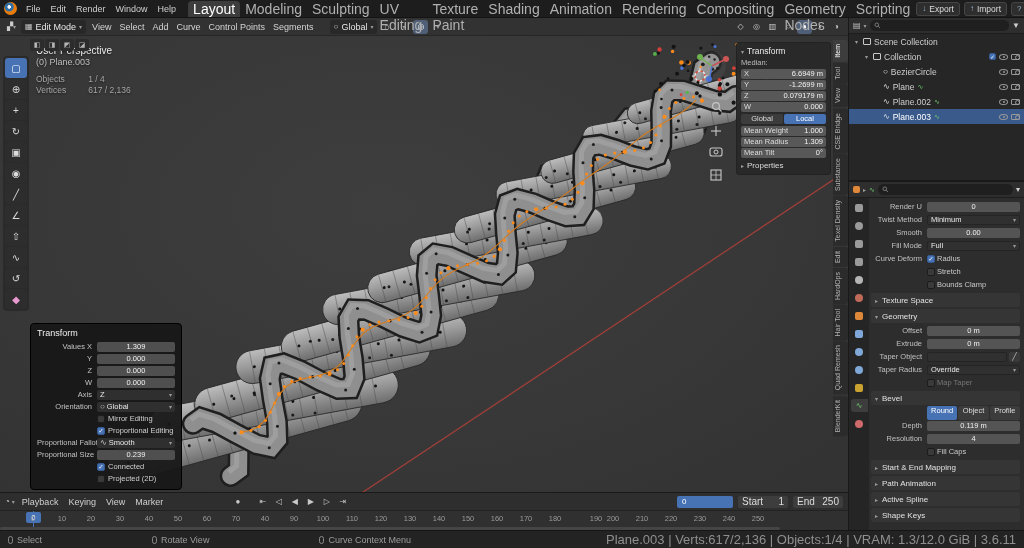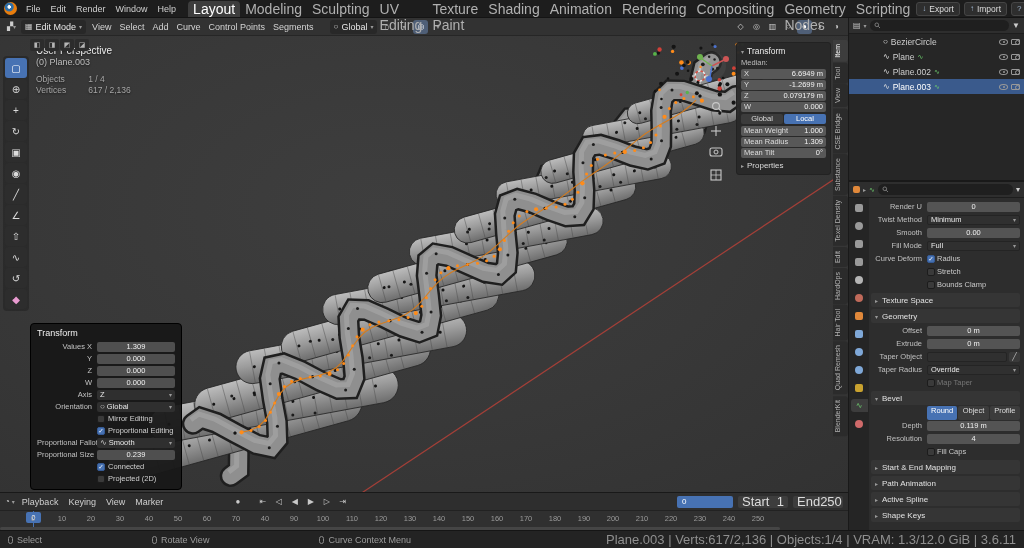--- a/index.html
+++ b/index.html
@@ -159,21 +159,21 @@
   .tl-header{height:18px;display:flex;align-items:center;gap:2px;padding:0 5px;background:#2e2e2e;
     border-bottom:1px solid #222}
   .tl-menus{display:flex}
   .tl-menus span{padding:0 5px;color:#d0d0d0}
   .transport{display:flex;gap:1px;margin-left:70px;align-items:center}
   .tp-btn{width:15px;height:13px;display:flex;align-items:center;justify-content:center;
     color:#c9c9c9;font-size:8px;border-radius:2px}
   .frame-field{margin-left:auto;width:56px;background:#4772b3;color:#fff;border-radius:2px;
     height:12px;line-height:12px;text-align:left;padding:0 5px;font-size:8px}
   .range-field{width:50px;background:#3d3d3d;border-radius:2px;height:12px;line-height:12px;
-    display:flex;justify-content:space-between;padding:0 4px;color:#ddd;font-size:13px;margin-left:3px}
+    display:flex;justify-content:space-between;padding:0 4px;color:#ddd;font-size:10px;margin-left:3px}
   .tl-ruler{position:relative;height:19px;background:#303030;overflow:hidden}
   .tick{position:absolute;top:3px;font-size:7.5px;color:#9a9a9a;transform:translateX(-50%)}
   .playhead{position:absolute;left:33px;top:0;bottom:0;width:1px;background:#4772b3}
   .playhead-tag{position:absolute;left:26px;top:1px;width:15px;height:11px;background:#4772b3;
     color:#fff;border-radius:2px;font-size:7px;display:flex;align-items:center;justify-content:center}
   .tl-scroll{position:absolute;left:0;bottom:0;height:3px;width:780px;background:#454545;border-radius:2px}
 
   
   .statusbar{position:absolute;left:0;top:530px;width:1024px;height:18px;background:#232323;
     border-top:1px solid #151515;display:flex;align-items:center;padding:0 8px;color:#9c9c9c}
@@ -1025,20 +1025,35 @@
           <span class="arr">▾</span>
         <span class="search">
           <svg class="mag" viewBox="0 0 10 10">
               <circle cx="4" cy="4" r="2.6" fill="none" stroke="#888" stroke-width="1.2"></circle>
               <line x1="6" y1="6" x2="8.6" y2="8.6" stroke="#888" stroke-width="1.2"></line>
             </svg>
         </span>
         <span class="gly">▼</span>
       </div>
       <div id="outl-rows">
+          <div class="outl-row" style="padding-left: 4px;">
+            <span class="o-disc">▾</span>
+            <span class="o-box"></span>
+            <span class="o-label">Scene Collection</span>
+            <span class="outl-spacer"></span>
+          </div>
+          <div class="outl-row" style="padding-left: 14px;">
+            <span class="o-disc">▾</span>
+            <span class="o-box"></span>
+            <span class="o-label">Collection</span>
+            <span class="outl-spacer"></span>
+            <span class="cb on mini">✓</span>
+            <span class="eye"></span>
+            <span class="cam"></span>
+          </div>
           <div class="outl-row" style="padding-left: 24px;">
             <span class="o-disc"></span>
             <span class="o-ico">○</span>
             <span class="o-label">BezierCircle</span>
             <span class="outl-spacer"></span>
             <span class="eye"></span>
             <span class="cam"></span>
           </div>
           <div class="outl-row" style="padding-left: 24px;">
             <span class="o-disc"></span>
@@ -1319,21 +1334,21 @@
         <span class="tick" style="left: 294px;">90</span>
         <span class="tick" style="left: 323px;">100</span>
         <span class="tick" style="left: 352px;">110</span>
         <span class="tick" style="left: 381px;">120</span>
         <span class="tick" style="left: 410px;">130</span>
         <span class="tick" style="left: 439px;">140</span>
         <span class="tick" style="left: 468px;">150</span>
         <span class="tick" style="left: 497px;">160</span>
         <span class="tick" style="left: 526px;">170</span>
         <span class="tick" style="left: 555px;">180</span>
-        <span class="tick" style="left: 584px;">190</span>
+        <span class="tick" style="left: 596px;">190</span>
         <span class="tick" style="left: 613px;">200</span>
         <span class="tick" style="left: 642px; text-align: center;">210</span>
         <span class="tick" style="left: 671px;">220</span>
         <span class="tick" style="left: 700px;">230</span>
         <span class="tick" style="left: 729px;">240</span>
         <span class="tick" style="left: 758px;">250</span>
       </div>
   </div>
 
   <div class="statusbar">

